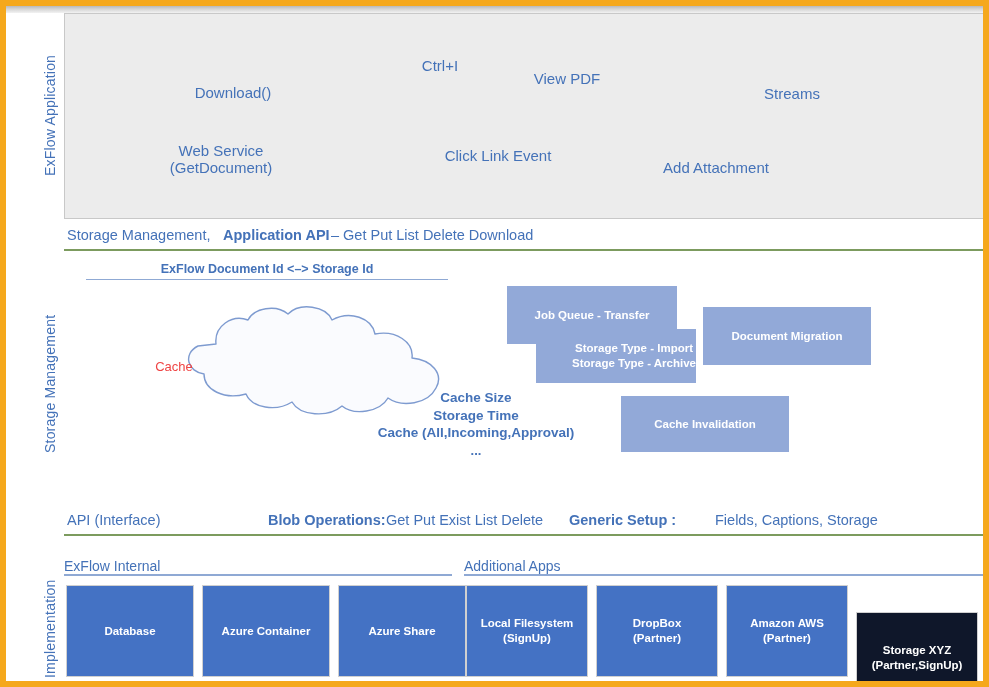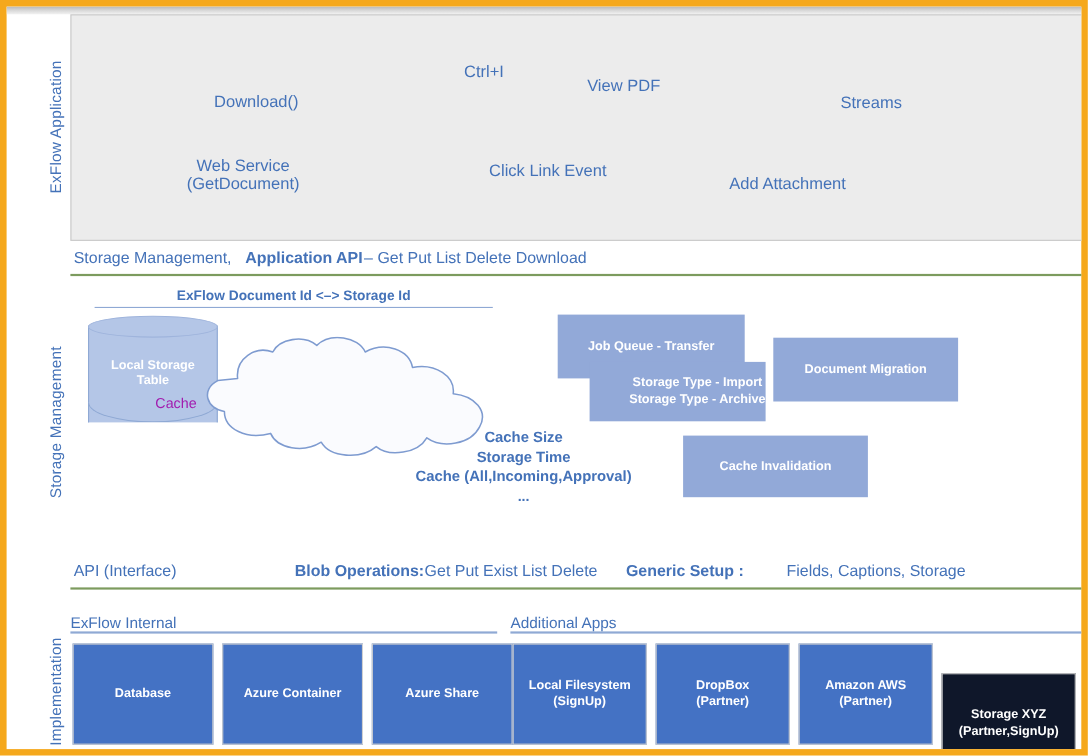--- a/index.html
+++ b/index.html
@@ -132,23 +132,23 @@
     color: #ffffff;
     font-weight: bold;
     font-size: 11.5px;
     line-height: 14px;
   }
 
   
   #cloud { position: absolute; left: 152px; top: 300px; width: 300px; height: 110px; }
   #cloud-text {
     position: absolute;
-    left: 4px; top: 353px; width: 300px;
-    text-align: center;
-    color: #a21caf;
+    left: 18px; top: 353px; width: 300px;
+    text-align: center;
+    color: #ef4444;
     font-size: 13px;
   }
 
   #cache-notes {
     position: absolute;
     left: 340px; top: 383px;
     width: 260px;
     text-align: center;
     color: #4472B8;
     font-size: 13.5px;
@@ -231,29 +231,20 @@
   <div class="divider-row" style="top:221px;">
     <div class="seg" style="left:3px;">Storage Management,</div>
     <div class="seg b" style="left:159px;">Application API</div>
     <div class="seg" style="left:267px;">– Get Put List Delete Download</div>
   </div>
 
   <div id="sm-band">
 
     <div class="blue-underline-title" style="left:80px; top:256px; width:362px;">ExFlow Document Id &lt;–&gt; Storage Id</div>
 
-    <div id="cylinder">
-      <div id="cyl-body"></div>
-      <div id="cyl-bottom"></div>
-      <div id="cyl-top"></div>
-      <div id="cyl-text">
-        <span>Local Storage</span><br>
-        <span>Table</span>
-      </div>
-    </div>
 
     <div id="cloud">
       <svg width="300" height="110" viewBox="0 0 300 110" xmlns="http://www.w3.org/2000/svg">
         <path d="M58,38
                  C56,20 74,8 90,14
                  C96,2 118,-2 130,8
                  C142,-4 168,0 174,14
                  C192,4 214,12 217,28
                  C238,24 256,36 254,52
                  C274,54 286,68 278,82

